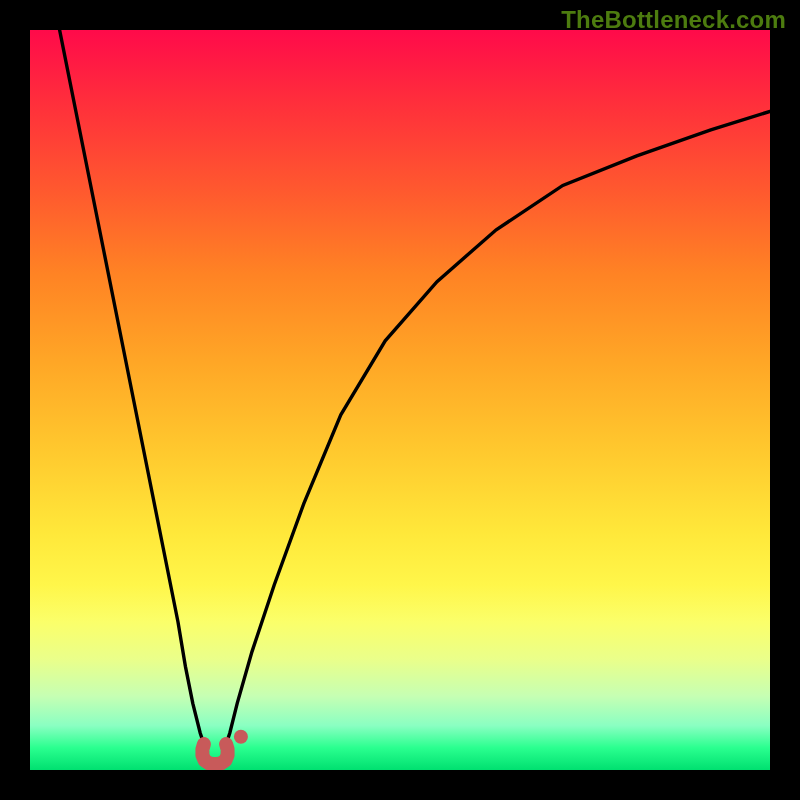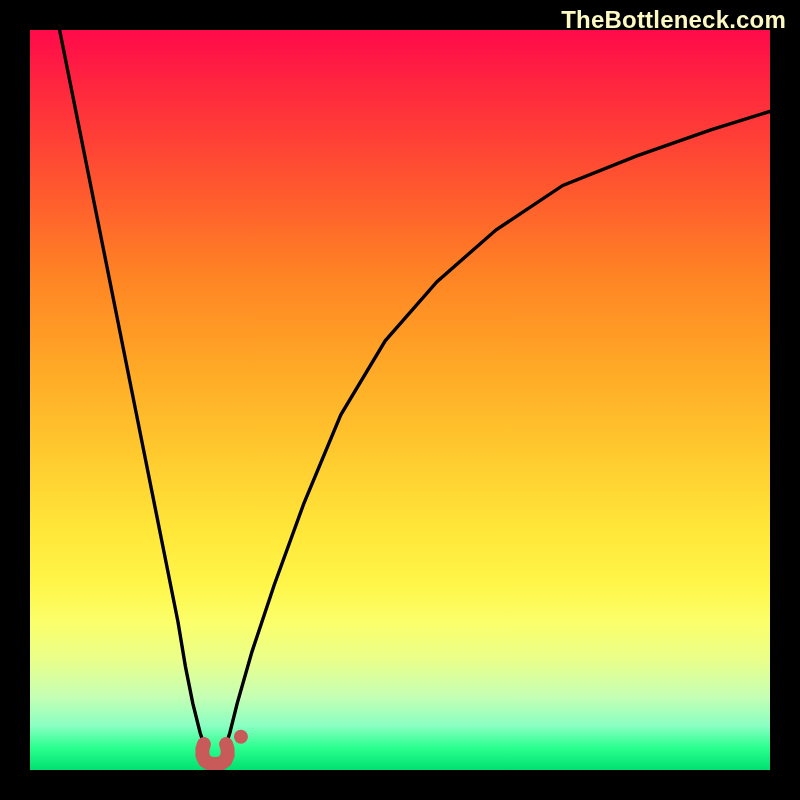--- a/index.html
+++ b/index.html
@@ -45,21 +45,21 @@
       #c6ffb3 90%,
       #8affc2 94%,
       #2aff8f 97%,
       #00e070 100%
     );
   }
   .logo {
     position: absolute;
     top: 6px;
     right: 14px;
-    color: #fef9c3;
+    color: #4d7c0f;
     font-size: 24px;
     font-weight: 600;
     letter-spacing: 0.2px;
     user-select: none;
   }
   svg.curves {
     position: absolute;
     inset: 0;
   }
 </style>

